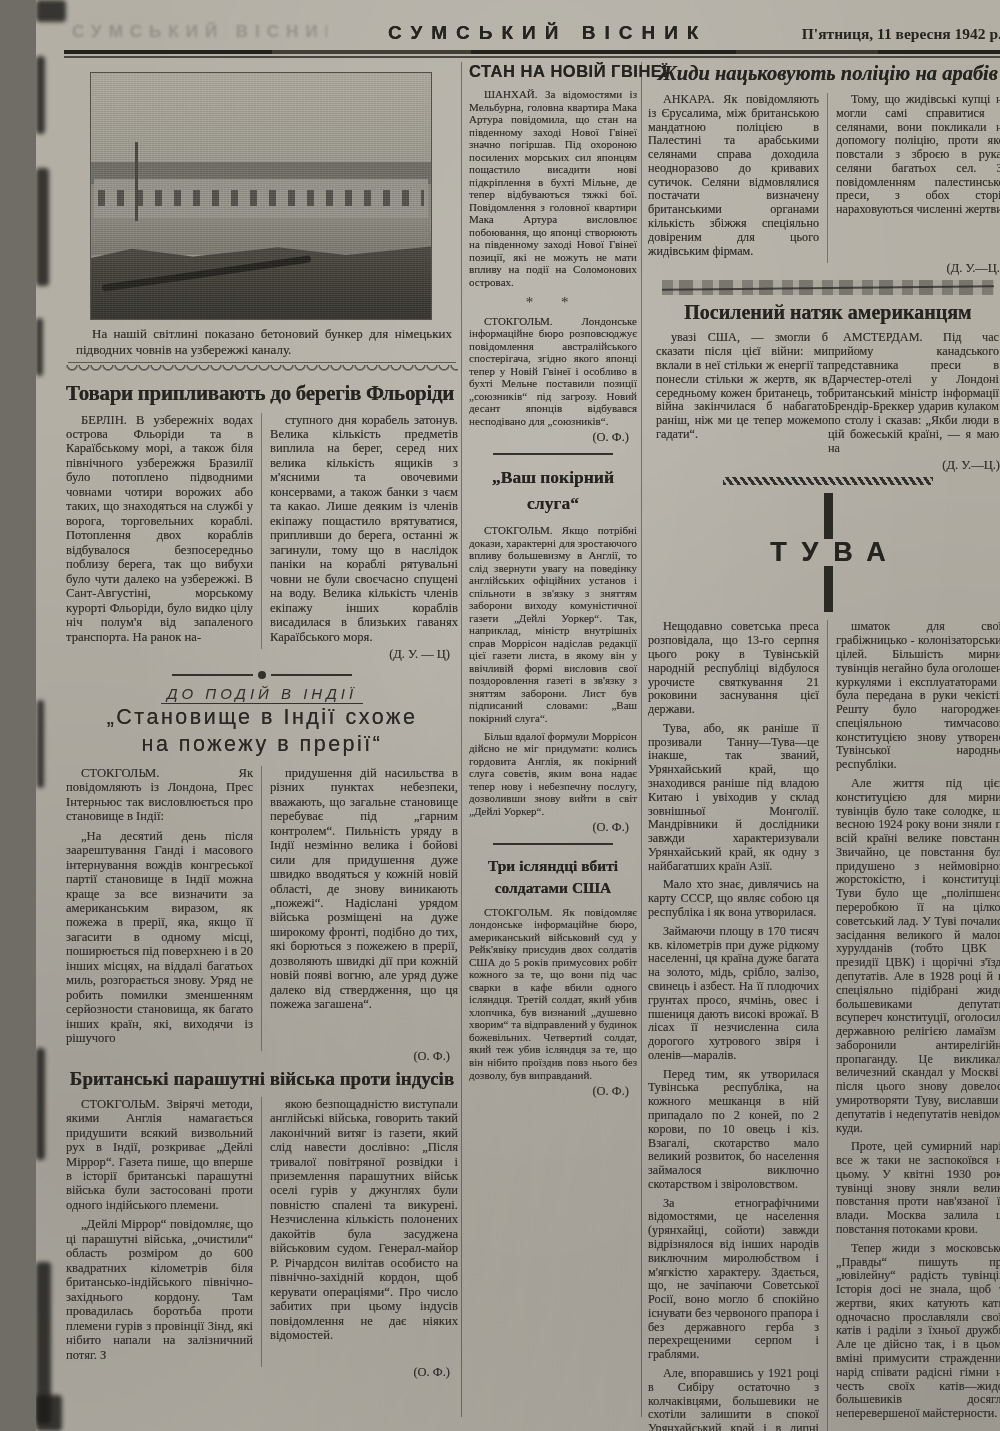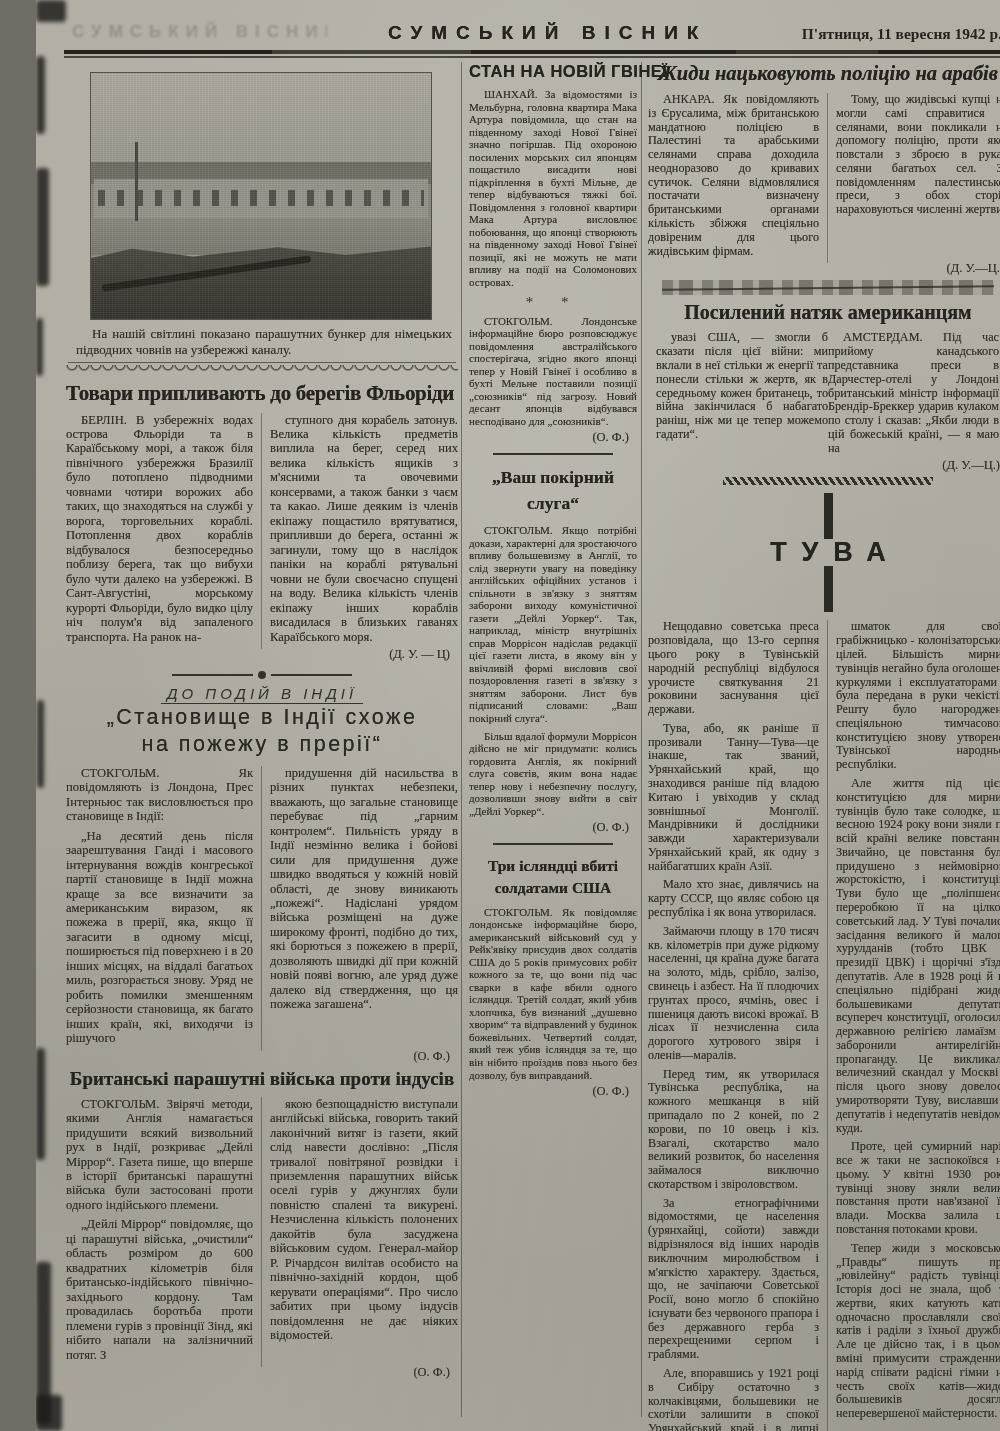--- a/index.html
+++ b/index.html
@@ -144,21 +144,21 @@
       <div class="ph-sky"></div>
       <div class="ph-far"></div>
       <div class="ph-bunker"></div>
       <div class="ph-windows"></div>
       <div class="ph-quay"></div>
       <div class="ph-pole"></div>
       <div class="ph-fore"></div>
       <div class="ph-spar"></div>
       <div class="ph-grain"></div>
     </figure>
-    <p class="caption">На нашій світлині показано парашутних бункер для німецьких підводних човнів на узбережжі каналу.</p>
+    <p class="caption">На нашій світлині показано бетоновий бункер для німецьких підводних човнів на узбережжі каналу.</p>
     <div class="thin-rule"></div>
     <div class="wave"></div>
 
     <h2 class="hl-florida">Товари припливають до берегів Фльоріди</h2>
     <div class="twocol">
       <div class="tcol first">
           <p>БЕРЛІН. В узбережніх водах острова Фльоріди та в Караїбському морі, а також біля північного узбережжя Бразилії було потоплено підводними човнами чотири ворожих або таких, що знаходяться на службі у ворога, торговельних кораблі. Потоплення двох кораблів відбувалося безпосередньо поблизу берега, так що вибухи було чути далеко на узбережжі. В Сант-Августіні, морському курорті Фльоріди, було видко цілу ніч полум'я від запаленого транспорта. На ранок на-</p>
         </div>
       <div class="tcol second">
           <p>ступного дня корабель затонув. Велика кількість предметів виплила на берег, серед них велика кількість ящиків з м'ясними та овочевими консервами, а також банки з чаєм та какао. Лише деяким із членів екіпажу пощастило врятуватися, припливши до берега, останні ж загинули, тому що в наслідок паніки на кораблі рятувальні човни не були своєчасно спущені на воду. Велика кількість членів екіпажу інших кораблів висадилася в близьких гаванях Караїбського моря.</p>

